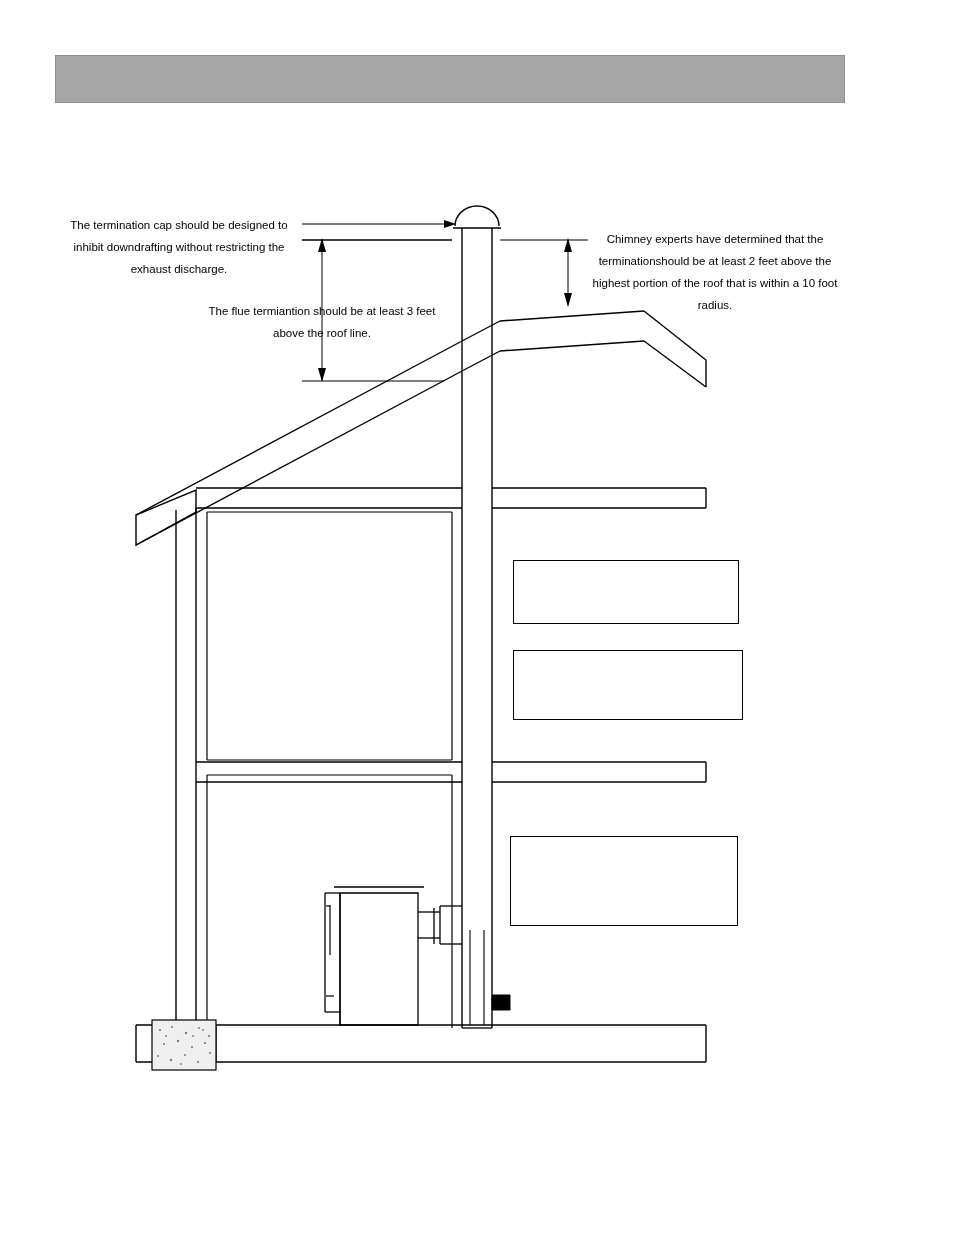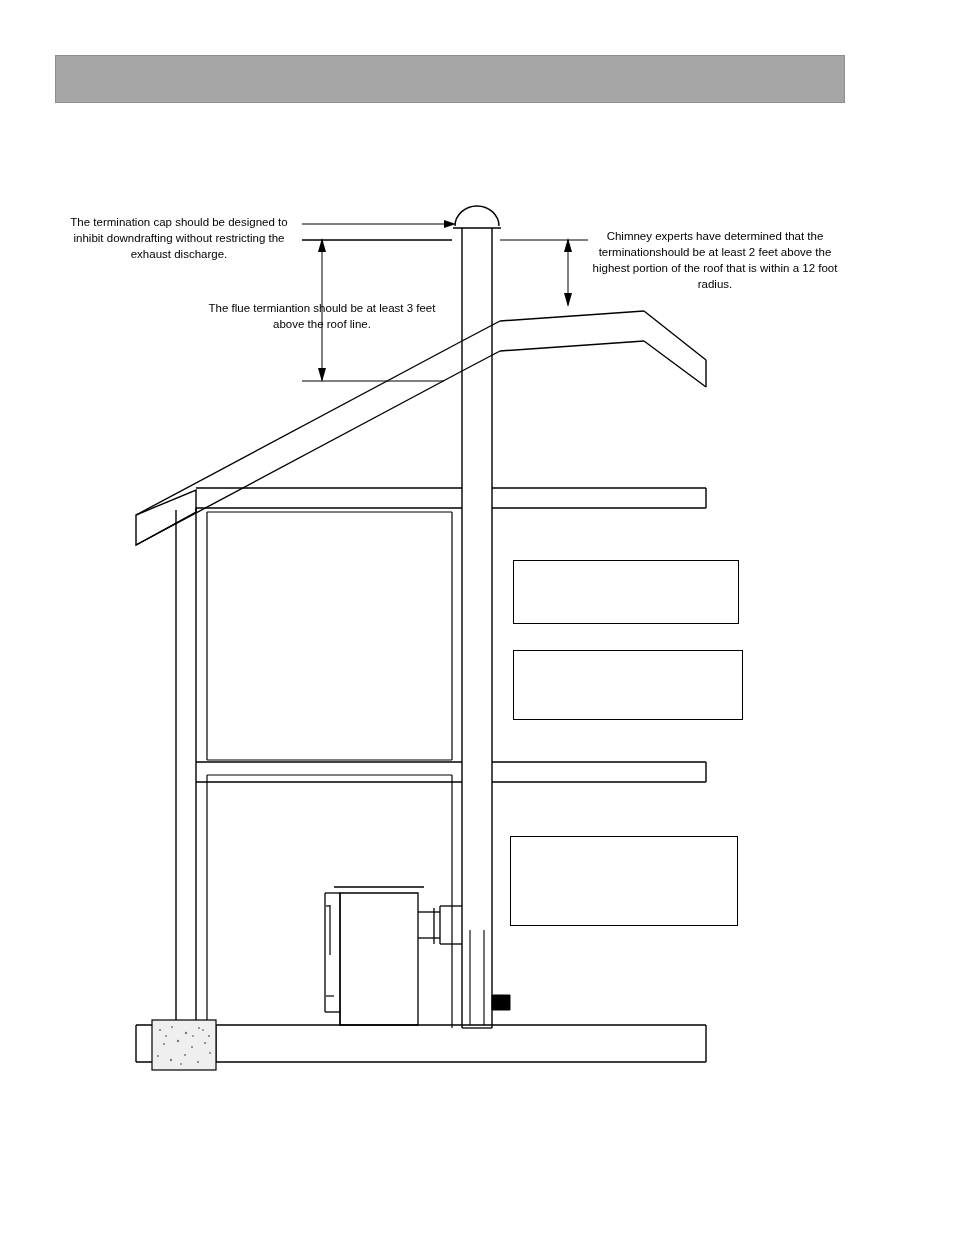--- a/index.html
+++ b/index.html
@@ -33,21 +33,21 @@
     padding: 14px 16px;
     font-size: 14px;
     color: #a6a6a6;
     white-space: nowrap;
     overflow: hidden;
   }
   
   .callout {
     position: absolute;
     font-size: 11.5px;
-    line-height: 16px;
+    line-height: 22px;
     text-align: center;
     color: #000;
   }
   #callout-cap { left: 58px; top: 214px; width: 242px; }
   #callout-flue { left: 198px; top: 300px; width: 248px; }
   #callout-2ft  { left: 590px; top: 228px; width: 250px; }
 
   
   .drawing {
     position: absolute;
@@ -70,21 +70,21 @@
 <body>
 
 <div class="page">
 
   <div class="header-band">
     <span class="header-text"></span>
   </div>
 
   <div class="callout" id="callout-cap">The termination cap should be designed to inhibit downdrafting without restricting the exhaust discharge.</div>
   <div class="callout" id="callout-flue">The flue termiantion should be at least 3 feet above the roof line.</div>
-  <div class="callout" id="callout-2ft">Chimney experts have determined that the terminationshould be at least 2 feet above the highest portion of the roof that is within a 12 foot radius.</div>
+  <div class="callout" id="callout-2ft">Chimney experts have determined that the terminationshould be at least 2 feet above the highest portion of the roof that is within a 10 foot radius.</div>
 
   <div class="label-box" id="label-box-1">
     <span></span>
   </div>
   <div class="label-box" id="label-box-2">
     <span></span>
   </div>
   <div class="label-box" id="label-box-3">
     <span></span>
   </div>

